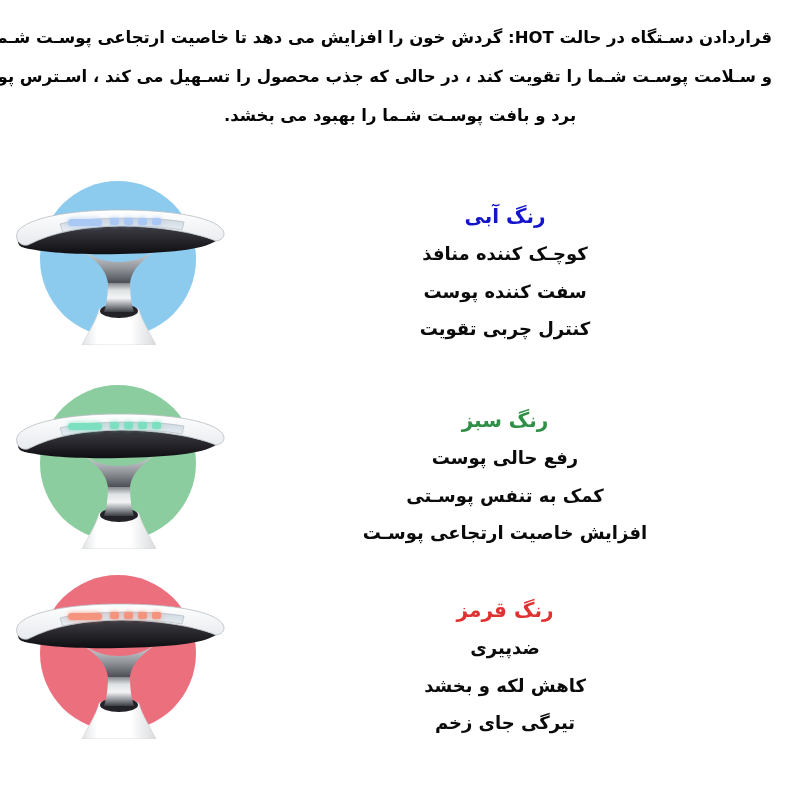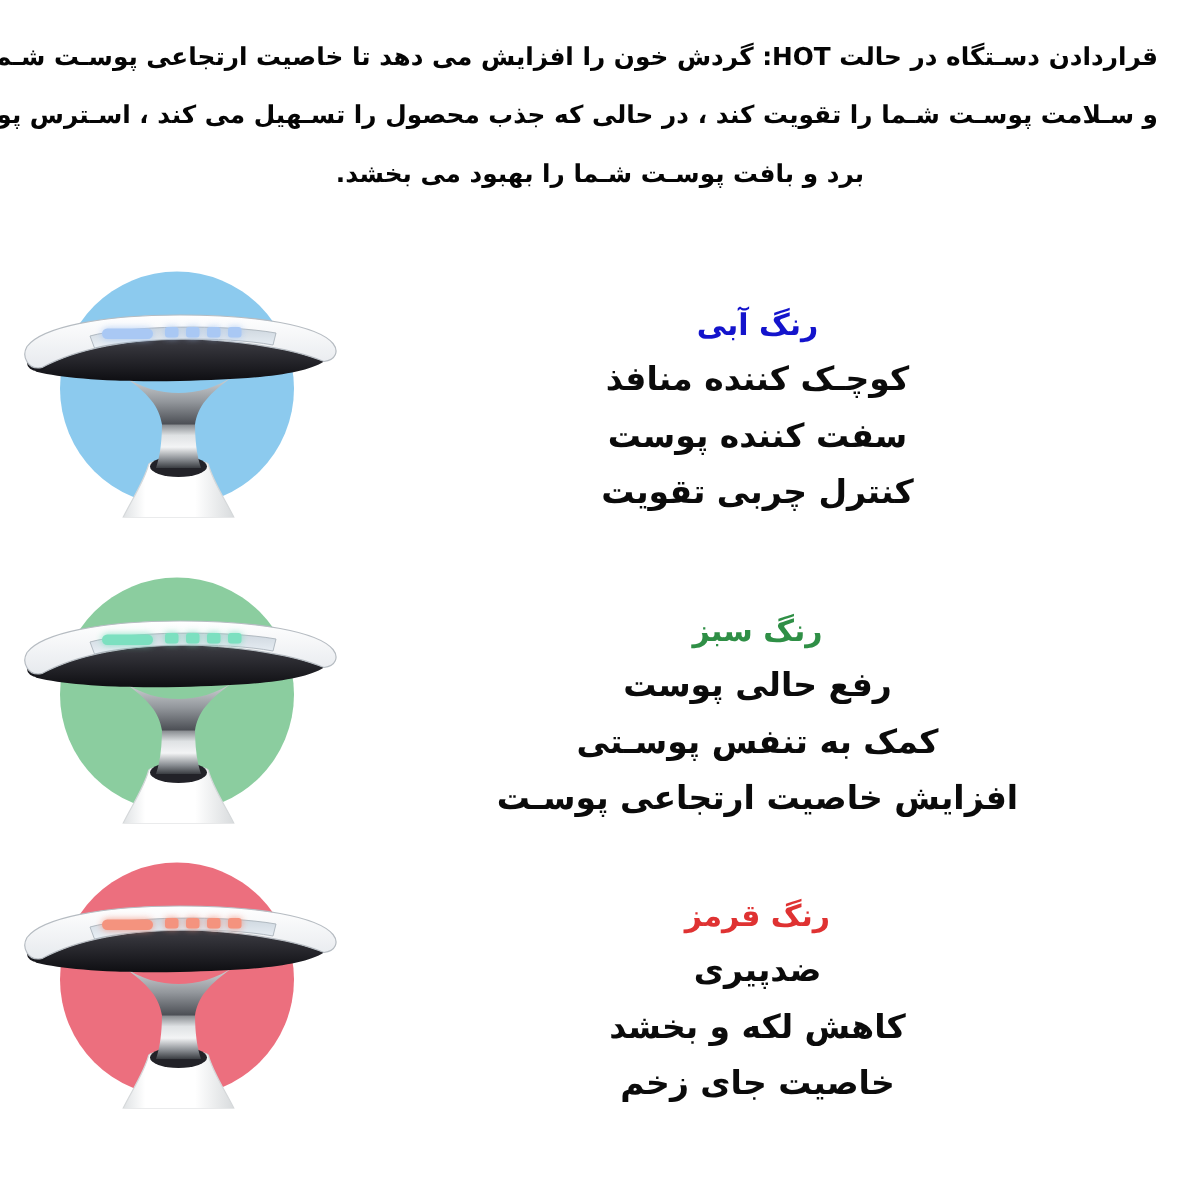--- a/index.html
+++ b/index.html
@@ -19,21 +19,21 @@
   .device-figure{flex:0 0 250px;width:250px;height:166px;}
   .mode-text{
     flex:1;direction:rtl;text-align:center;
     padding-top:24px;padding-right:40px;
   }
   .mode-title{
     font-size:20px;font-weight:bold;margin:0 0 6px 0;
     color:var(--title,#000);line-height:26px;
   }
   .feature{
-    font-size:22px;font-weight:bold;line-height:37.5px;color:#0b0b0b;
+    font-size:18px;font-weight:bold;line-height:37.5px;color:#0b0b0b;
   }
   svg{display:block;}
 </style>
 </head>
 <body>
 
 <svg width="0" height="0" style="position:absolute" aria-hidden="true">
   <defs>
     <linearGradient id="headGrad" x1="0" y1="0" x2="0" y2="1">
       <stop offset="0" stop-color="#ffffff"></stop>
@@ -174,15 +174,15 @@
           <rect x="124" y="39" width="9" height="7" rx="2"></rect>
         <rect x="138" y="39" width="9" height="7" rx="2"></rect>
           <rect x="152" y="39" width="9" height="7" rx="2"></rect>
       </g>
     </svg>
   </div>
   <div class="mode-text">
     <h2 class="mode-title">رنگ قرمز</h2>
     <div class="feature">ضدپیری</div>
     <div class="feature">کاهش لکه و بخشد</div>
-    <div class="feature">خاصیت جای زخم</div>
+    <div class="feature">تیرگی جای زخم</div>
   </div>
 </div>
 
 </body></html>

